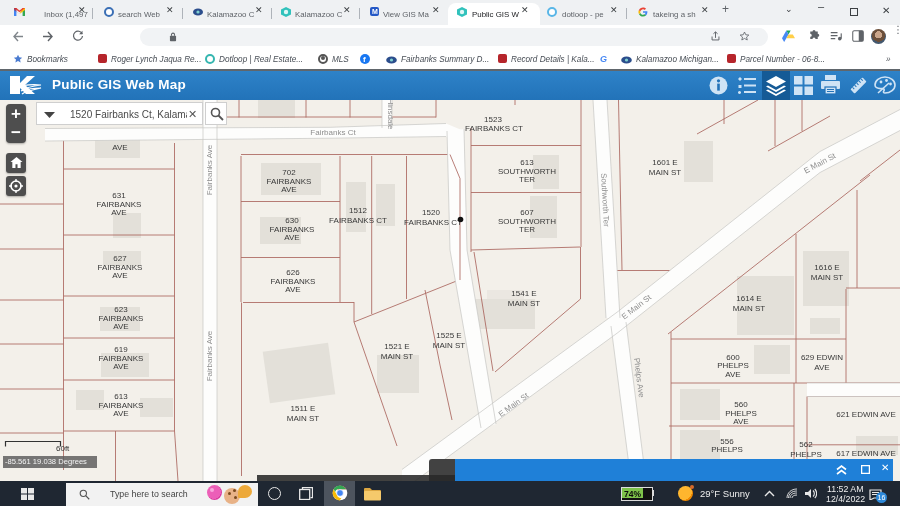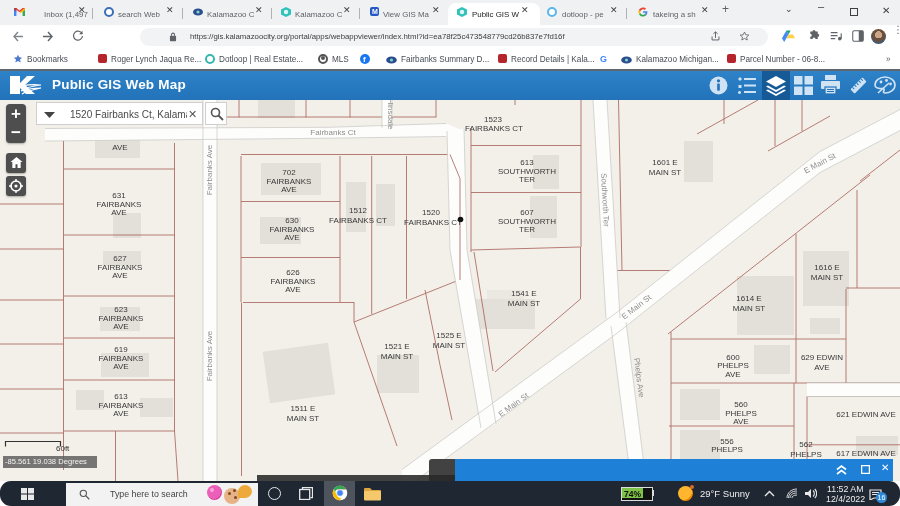--- a/index.html
+++ b/index.html
@@ -17,21 +17,21 @@
   #activetab{position:absolute;left:448px;top:3px;width:92px;height:22px;background:#fff;border-radius:8px 8px 0 0;}
   .wctl{position:absolute;top:4px;font-size:9px;color:#3c4043;}
 
   
   #toolbar{left:0;top:25px;width:900px;height:23px;background:#fff;}
   #omni{position:absolute;left:140px;top:2.5px;width:628px;height:18px;background:#f1f3f5;border-radius:9px;}
   #url{position:absolute;left:50px;top:4.5px;font-size:7.8px;color:#3c4043;white-space:nowrap;}
 
   
   #bookbar{left:0;top:48px;width:900px;height:23px;background:#fff;border-bottom:1px solid #e6e8ea;}
-  .bk{position:absolute;top:6.5px;font-size:8.2px;color:#474d55;white-space:nowrap;}
+  .bk{position:absolute;top:6.5px;font-size:8.2px;color:#474d55;white-space:nowrap;font-style:italic;}
   .bkic{position:absolute;top:6px;width:9px;height:9px;border-radius:2px;}
 
   
   #gish{left:0;top:71px;width:900px;height:29px;background:linear-gradient(#2e82c8,#2273b9);}
   #gisttl{position:absolute;left:52px;top:6px;font-size:13.5px;font-weight:bold;color:#fff;letter-spacing:.2px;}
 
   
   #map{left:0;top:100px;width:900px;height:381px;}
 
   
@@ -44,21 +44,21 @@
   .mapbtn{position:absolute;left:6px;width:20px;background:#4e4e4e;border-radius:3px;color:#fff;
         text-align:center;box-shadow:0 1px 2px rgba(0,0,0,.3);}
 
   
   #laybar{left:455px;top:459px;width:438px;height:22px;background:#1f80d8;color:#fff;}
   #attr{left:429px;top:459px;width:27px;height:22px;background:#424242;border-radius:3px 0 0 0;}
   #degbox{left:3px;top:456px;width:94px;height:11.5px;background:rgba(95,95,95,.85);
           color:#f5f5f5;font-size:7.6px;padding-top:1px;padding-left:2px;box-sizing:border-box;white-space:nowrap;}
 
   
-  #taskbar{left:0;top:481px;width:900px;height:25px;background:#1f2732;border-radius:11px;}
+  #taskbar{left:0;top:481px;width:900px;height:25px;background:#1f2732;}
   #tsearch{position:absolute;left:66px;top:2px;width:192px;height:23px;background:#f2f2f2;
            font-size:8.8px;color:#444;}
 </style>
 </head>
 <body>
 <div id="stage">
   <div class="abs" id="tabbar">
     <div id="activetab"></div>
 
     <svg class="abs" style="left:14px;top:7px" width="11" height="9" viewBox="0 0 11 9">
@@ -151,21 +151,20 @@
       </svg>
     <svg class="abs" style="left:72px;top:5px" width="12" height="12" viewBox="0 0 16 16">
         <path d="M13.6 5.3A6 6 0 1 0 14 8" stroke="#5f6368" stroke-width="1.6" fill="none"></path>
         <path d="M14 1v4.5H9.5z" fill="#5f6368"></path>
       </svg>
     <div id="omni">
       <svg class="abs" style="left:29px;top:4.5px" width="8" height="10" viewBox="0 0 10 13">
           <rect x="1" y="5" width="8" height="7" rx="1" fill="#5f6368"></rect>
           <path d="M3 5V3.5a2 2 0 0 1 4 0V5" stroke="#5f6368" stroke-width="1.4" fill="none"></path>
         </svg>
-      <span id="url">https://gis.kalamazoocity.org/portal/apps/webappviewer/index.html?id=ea78f25c473548779cd26b837e7fd16f</span>
       <svg class="abs" style="left:570px;top:3.5px" width="11" height="11" viewBox="0 0 16 16">
           <path d="M3 8v5h10V8M8 10V1.5M5 4l3-2.7L11 4" stroke="#5f6368" stroke-width="1.4" fill="none"></path>
         </svg>
       <svg class="abs" style="left:599px;top:3.5px" width="11" height="11" viewBox="0 0 16 16">
           <path d="M8 1.5l1.9 4 4.4.4-3.3 2.9 1 4.3L8 10.8l-3.9 2.3 1-4.3L1.7 5.9l4.4-.4z" stroke="#5f6368" stroke-width="1.2" fill="none"></path>
         </svg>
     </div>
     <svg class="abs" style="left:782px;top:5px" width="13" height="12" viewBox="0 0 24 22">
         <path d="M8.5 1h7L24 15.5l-3.5 6h-7z" fill="#FFCF48" opacity="0"></path>
         <path d="M8 1h8l-4 7z" fill="#1EA362" transform="translate(0,0)"></path>

